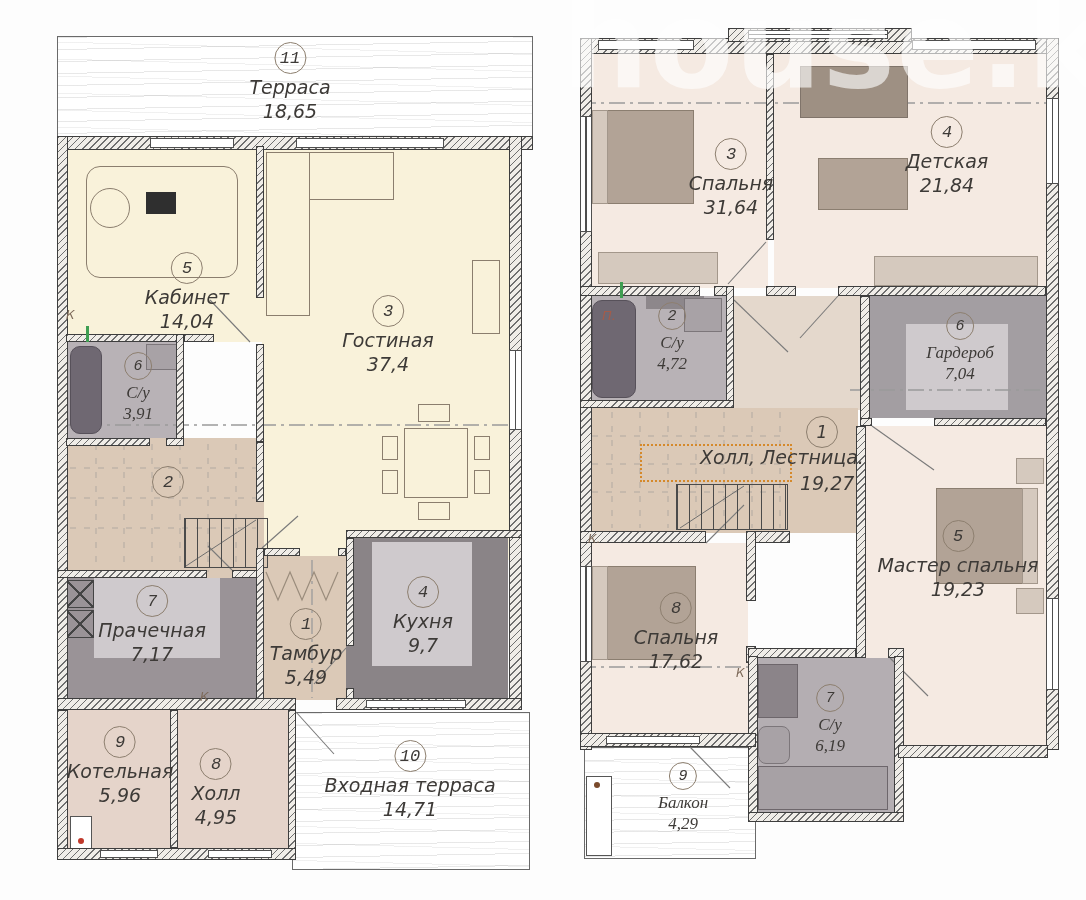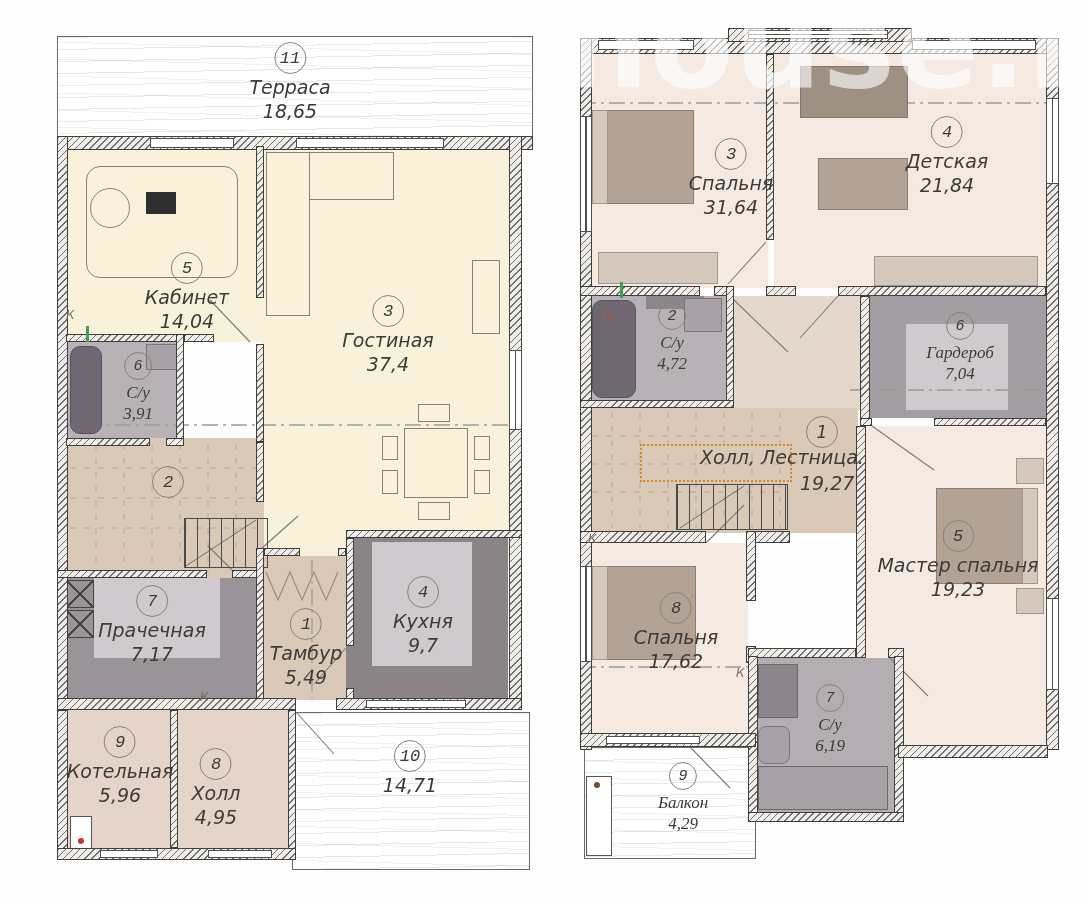--- a/index.html
+++ b/index.html
@@ -178,20 +178,21 @@
       <div class="nm">Котельная</div>
       <div class="ar">5,96</div>
     </div>
     <div class="rlabel" style="left:216px;top:748px;">
       <div class="circ">8</div>
       <div class="nm">Холл</div>
       <div class="ar">4,95</div>
     </div>
     <div class="rlabel" style="left:410px;top:740px;">
       <div class="circ">10</div>
+      <div class="nm">Входная терраса</div>
       <div class="ar">14,71</div>
     </div>
     <div class="klabel" style="left:66px;top:308px;">К</div>
     <div class="klabel" style="left:200px;top:690px;">К</div>
   </div>
 
   <div>
 
     <div class="fill pinkroom" style="left:590px;top:54px;width:178px;height:234px;"></div>
     <div class="fill pinkroom" style="left:774px;top:50px;width:272px;height:238px;"></div>

